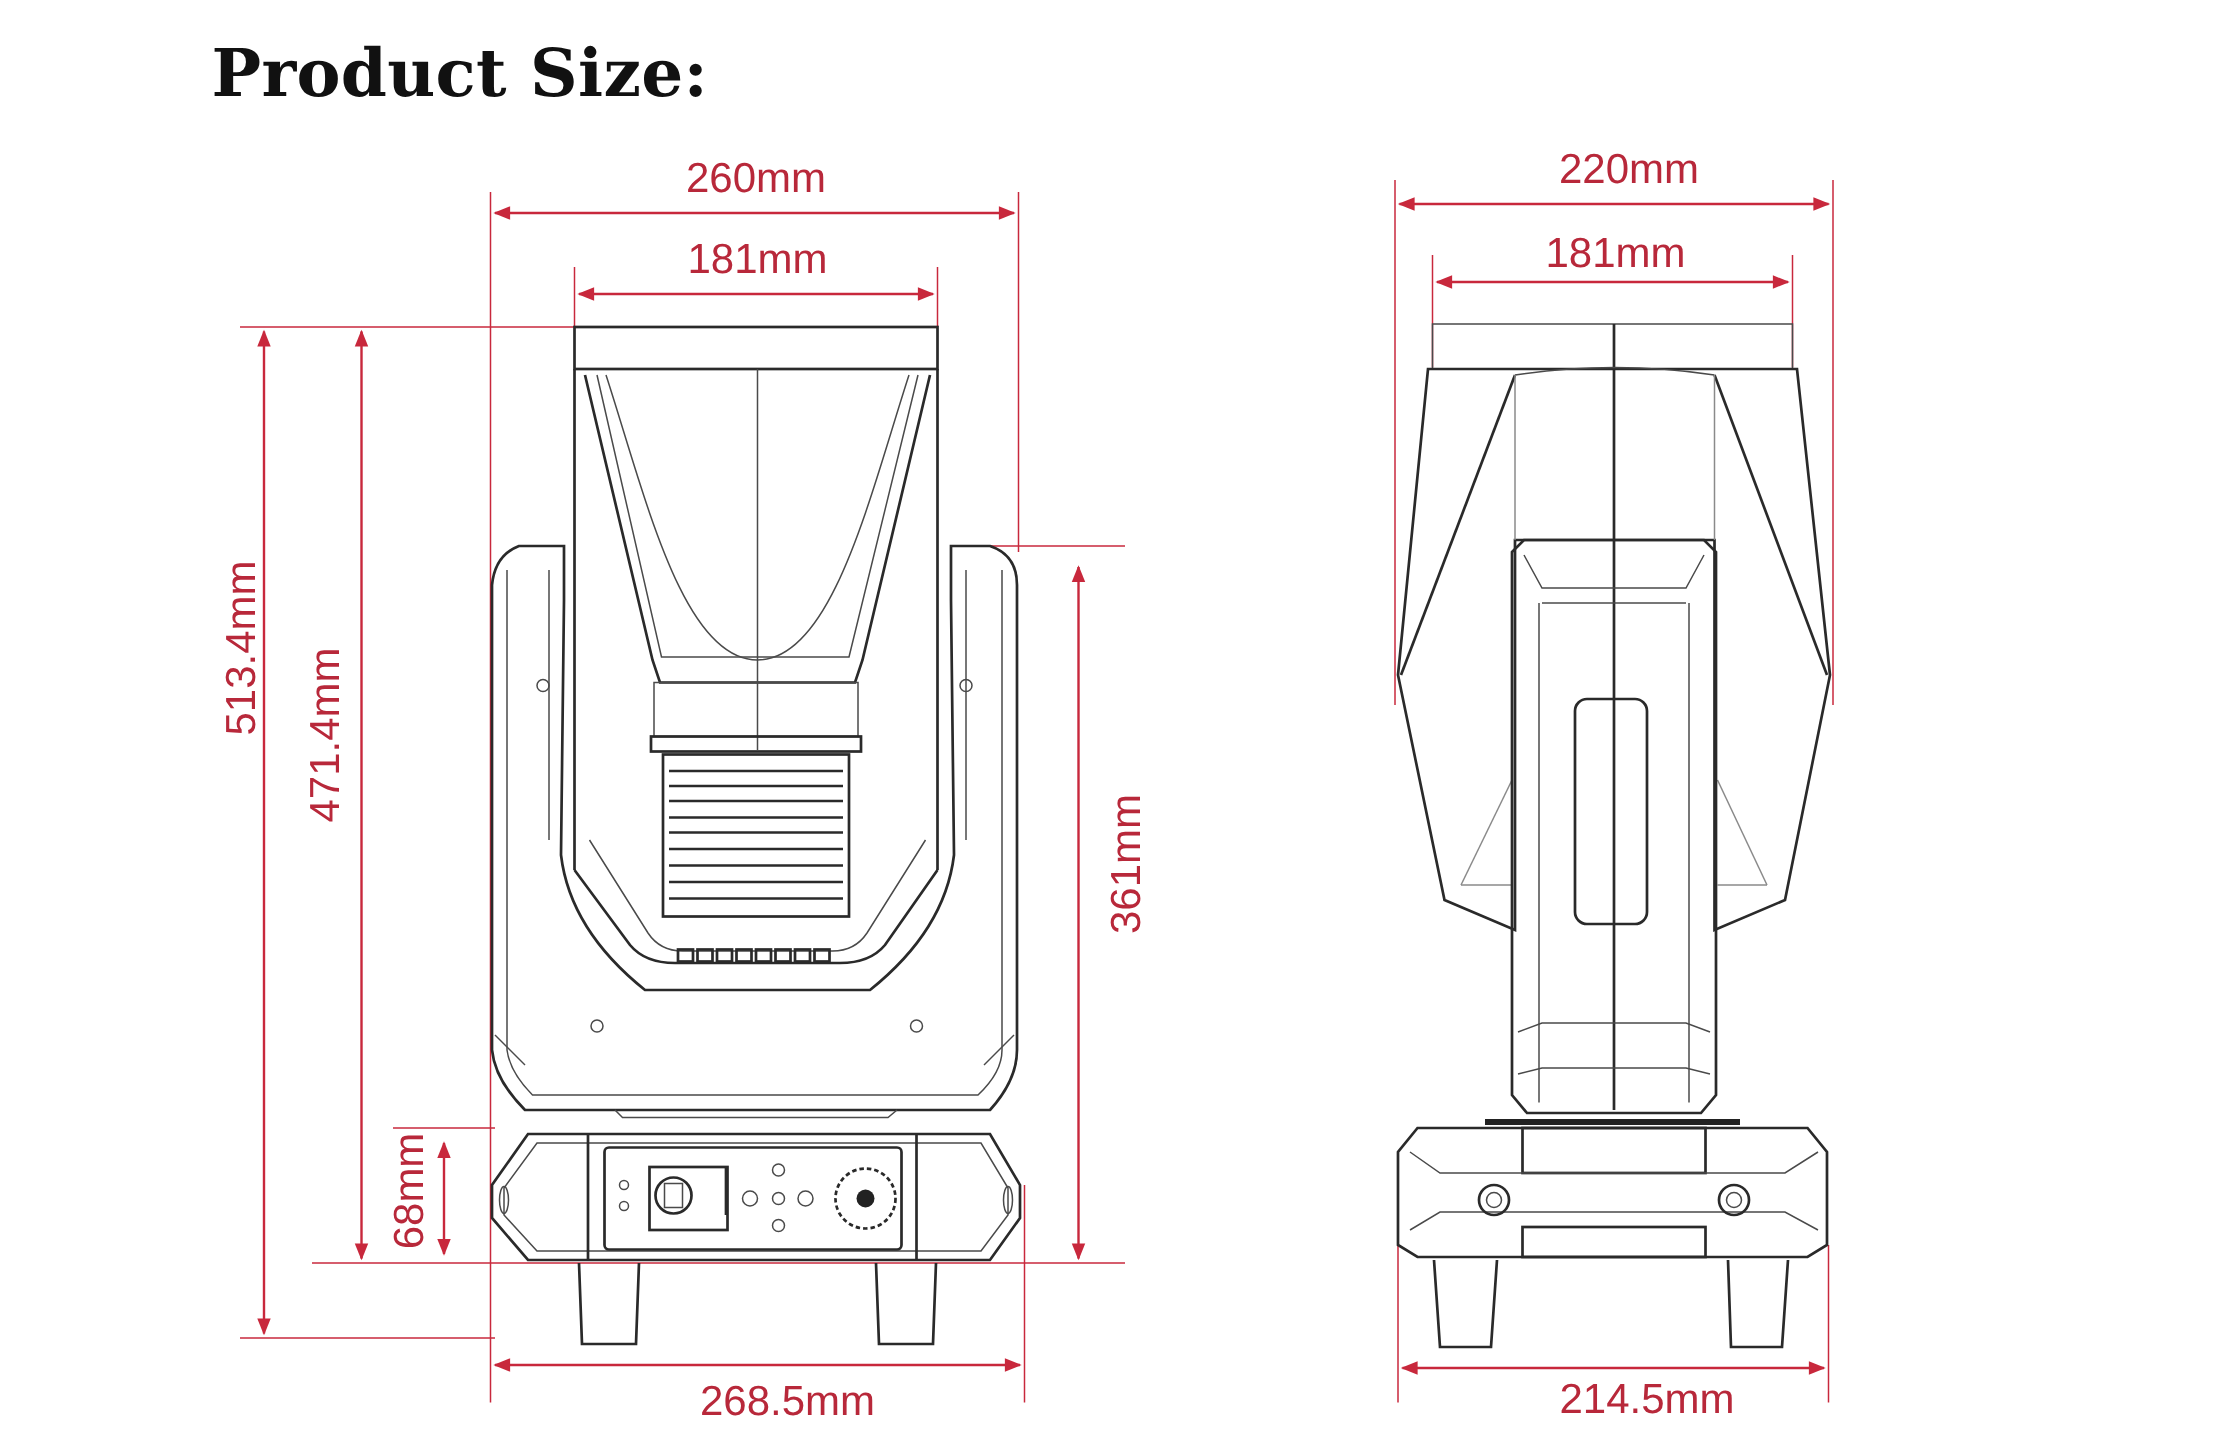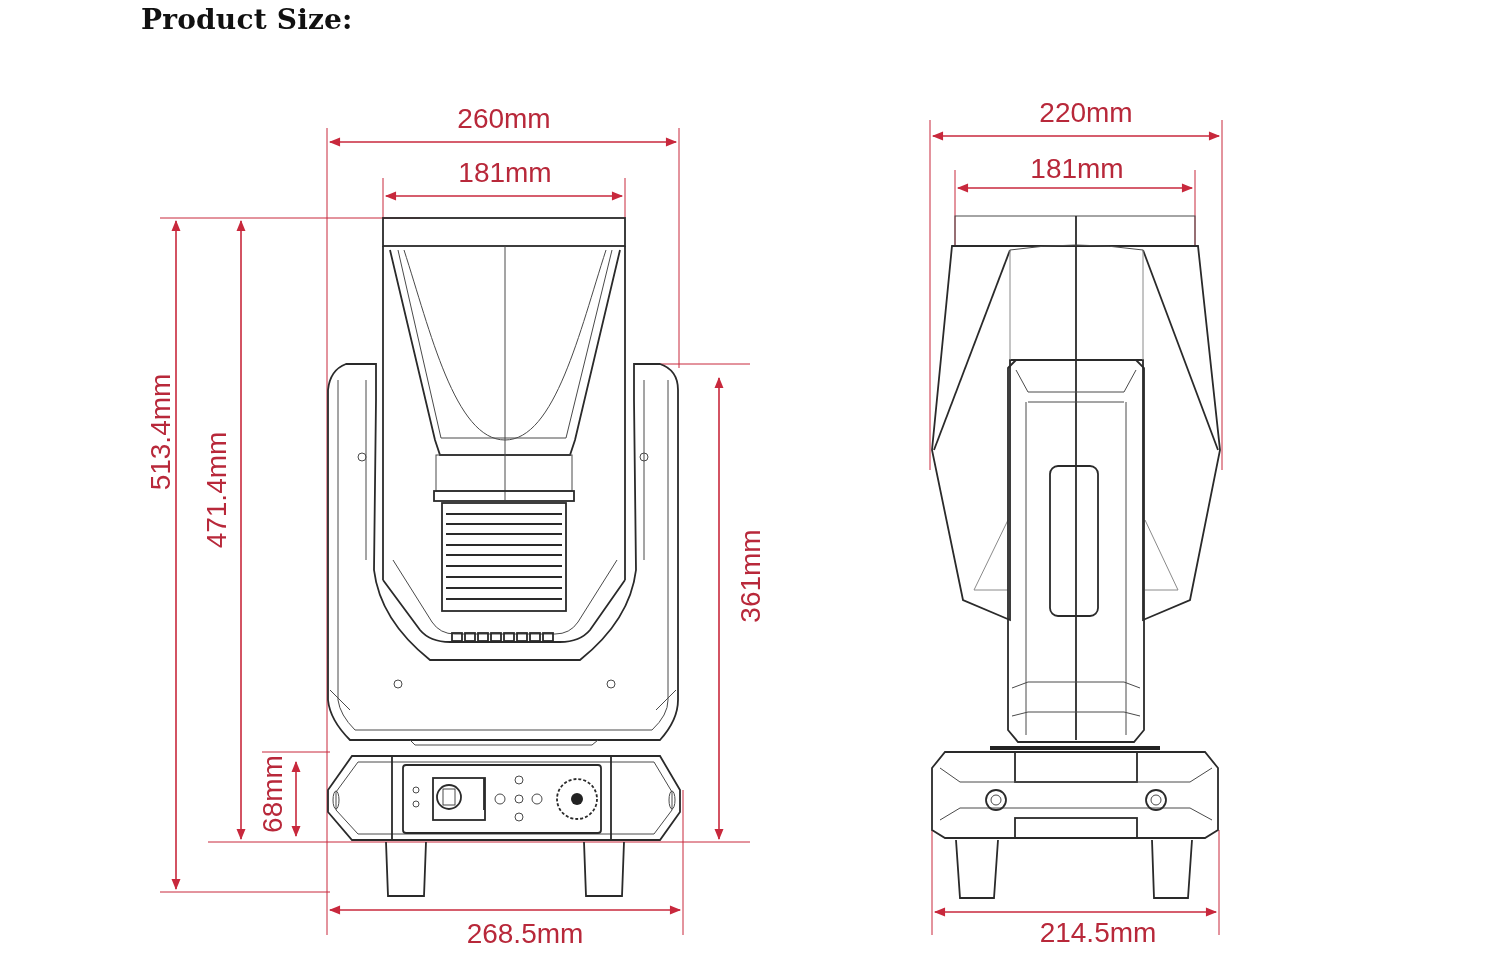--- a/index.html
+++ b/index.html
@@ -1,20 +1,20 @@
 <!DOCTYPE html>
 <html><head>
 <meta charset="utf-8">
 <style>
   html, body { margin:0; padding:0; background:#ffffff; }
   body { width:1492px; height:962px; position:relative; overflow:hidden; }
   .title {
-    position:absolute; left:141px; top:3px;
+    position:absolute; left:141px; top:24px;
     font-family:"DejaVu Serif", "Liberation Serif", serif;
-    font-weight:bold; font-size:28px; color:#111; letter-spacing:0.2px;
+    font-weight:bold; font-size:44px; color:#111; letter-spacing:0.2px;
   }
   svg { position:absolute; left:0; top:0; }
   .dim { stroke:#c8283c; stroke-width:1.6; fill:none; }
   .ext { stroke:#c8283c; stroke-width:1; fill:none; }
   .arrow { fill:#c8283c; }
   .dimtext { font-family:"Liberation Sans", "DejaVu Sans", sans-serif; font-size:28px; fill:#b8283a; }
   .ln { stroke:#2a2a2a; stroke-width:1.8; fill:none; }
   .lt { stroke:#4a4a4a; stroke-width:1; fill:none; }
   .lg { stroke:#8a8a8a; stroke-width:1; fill:none; }
   .dark { fill:#222; }

